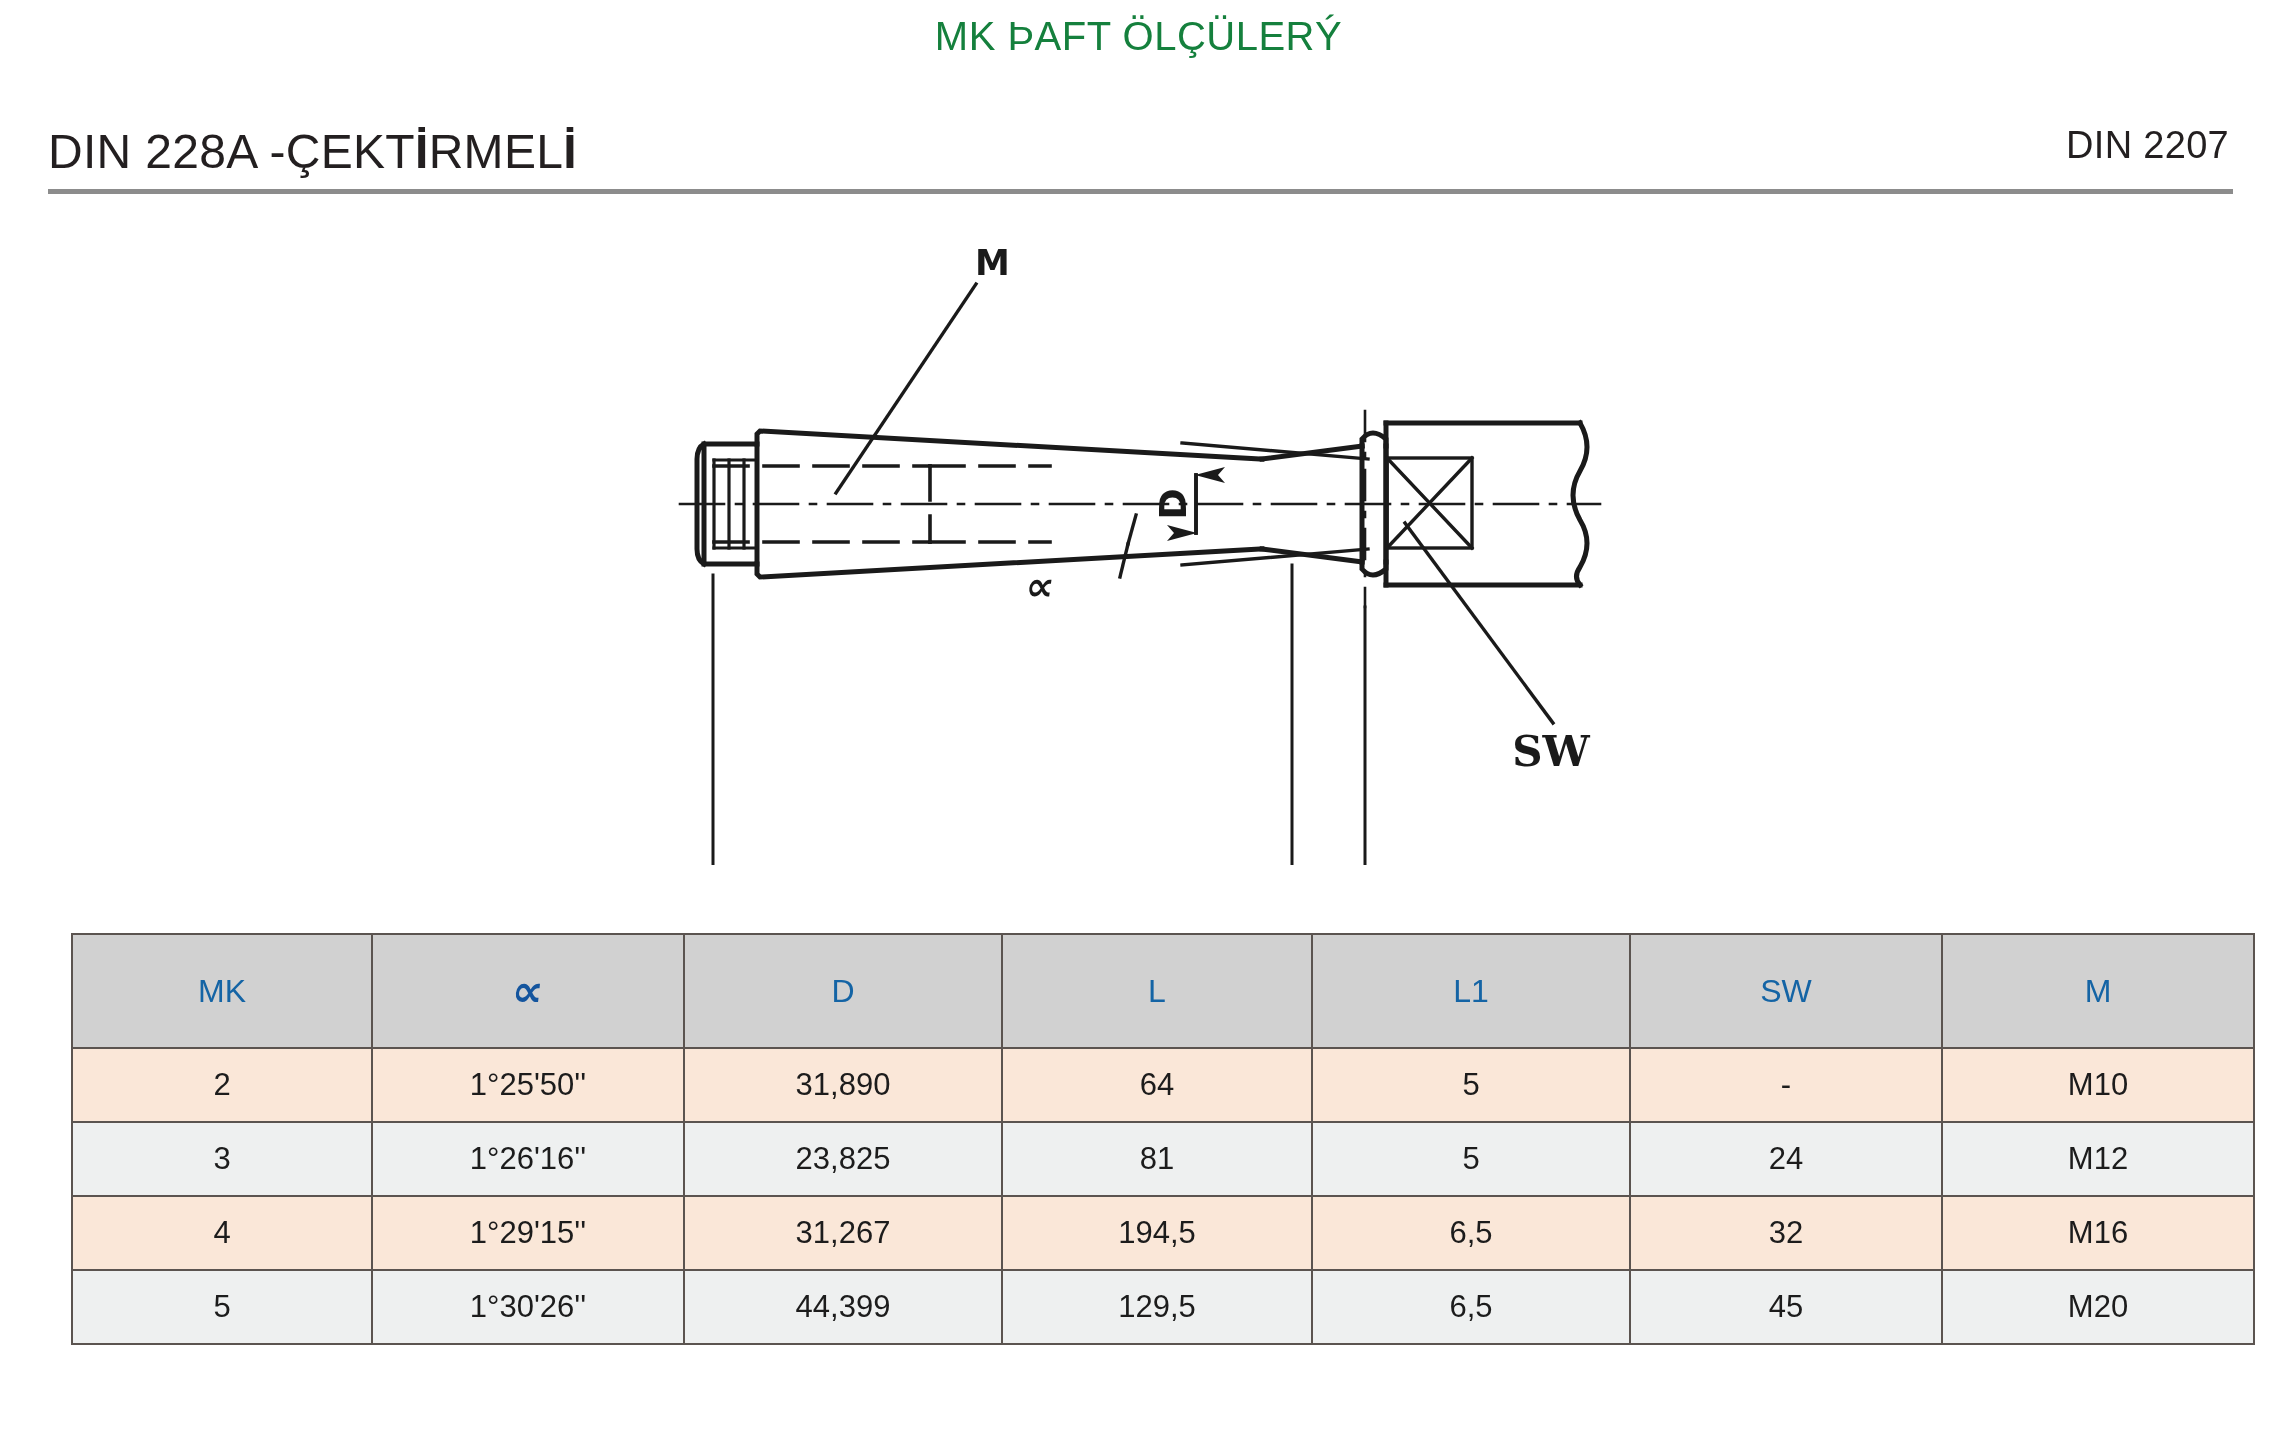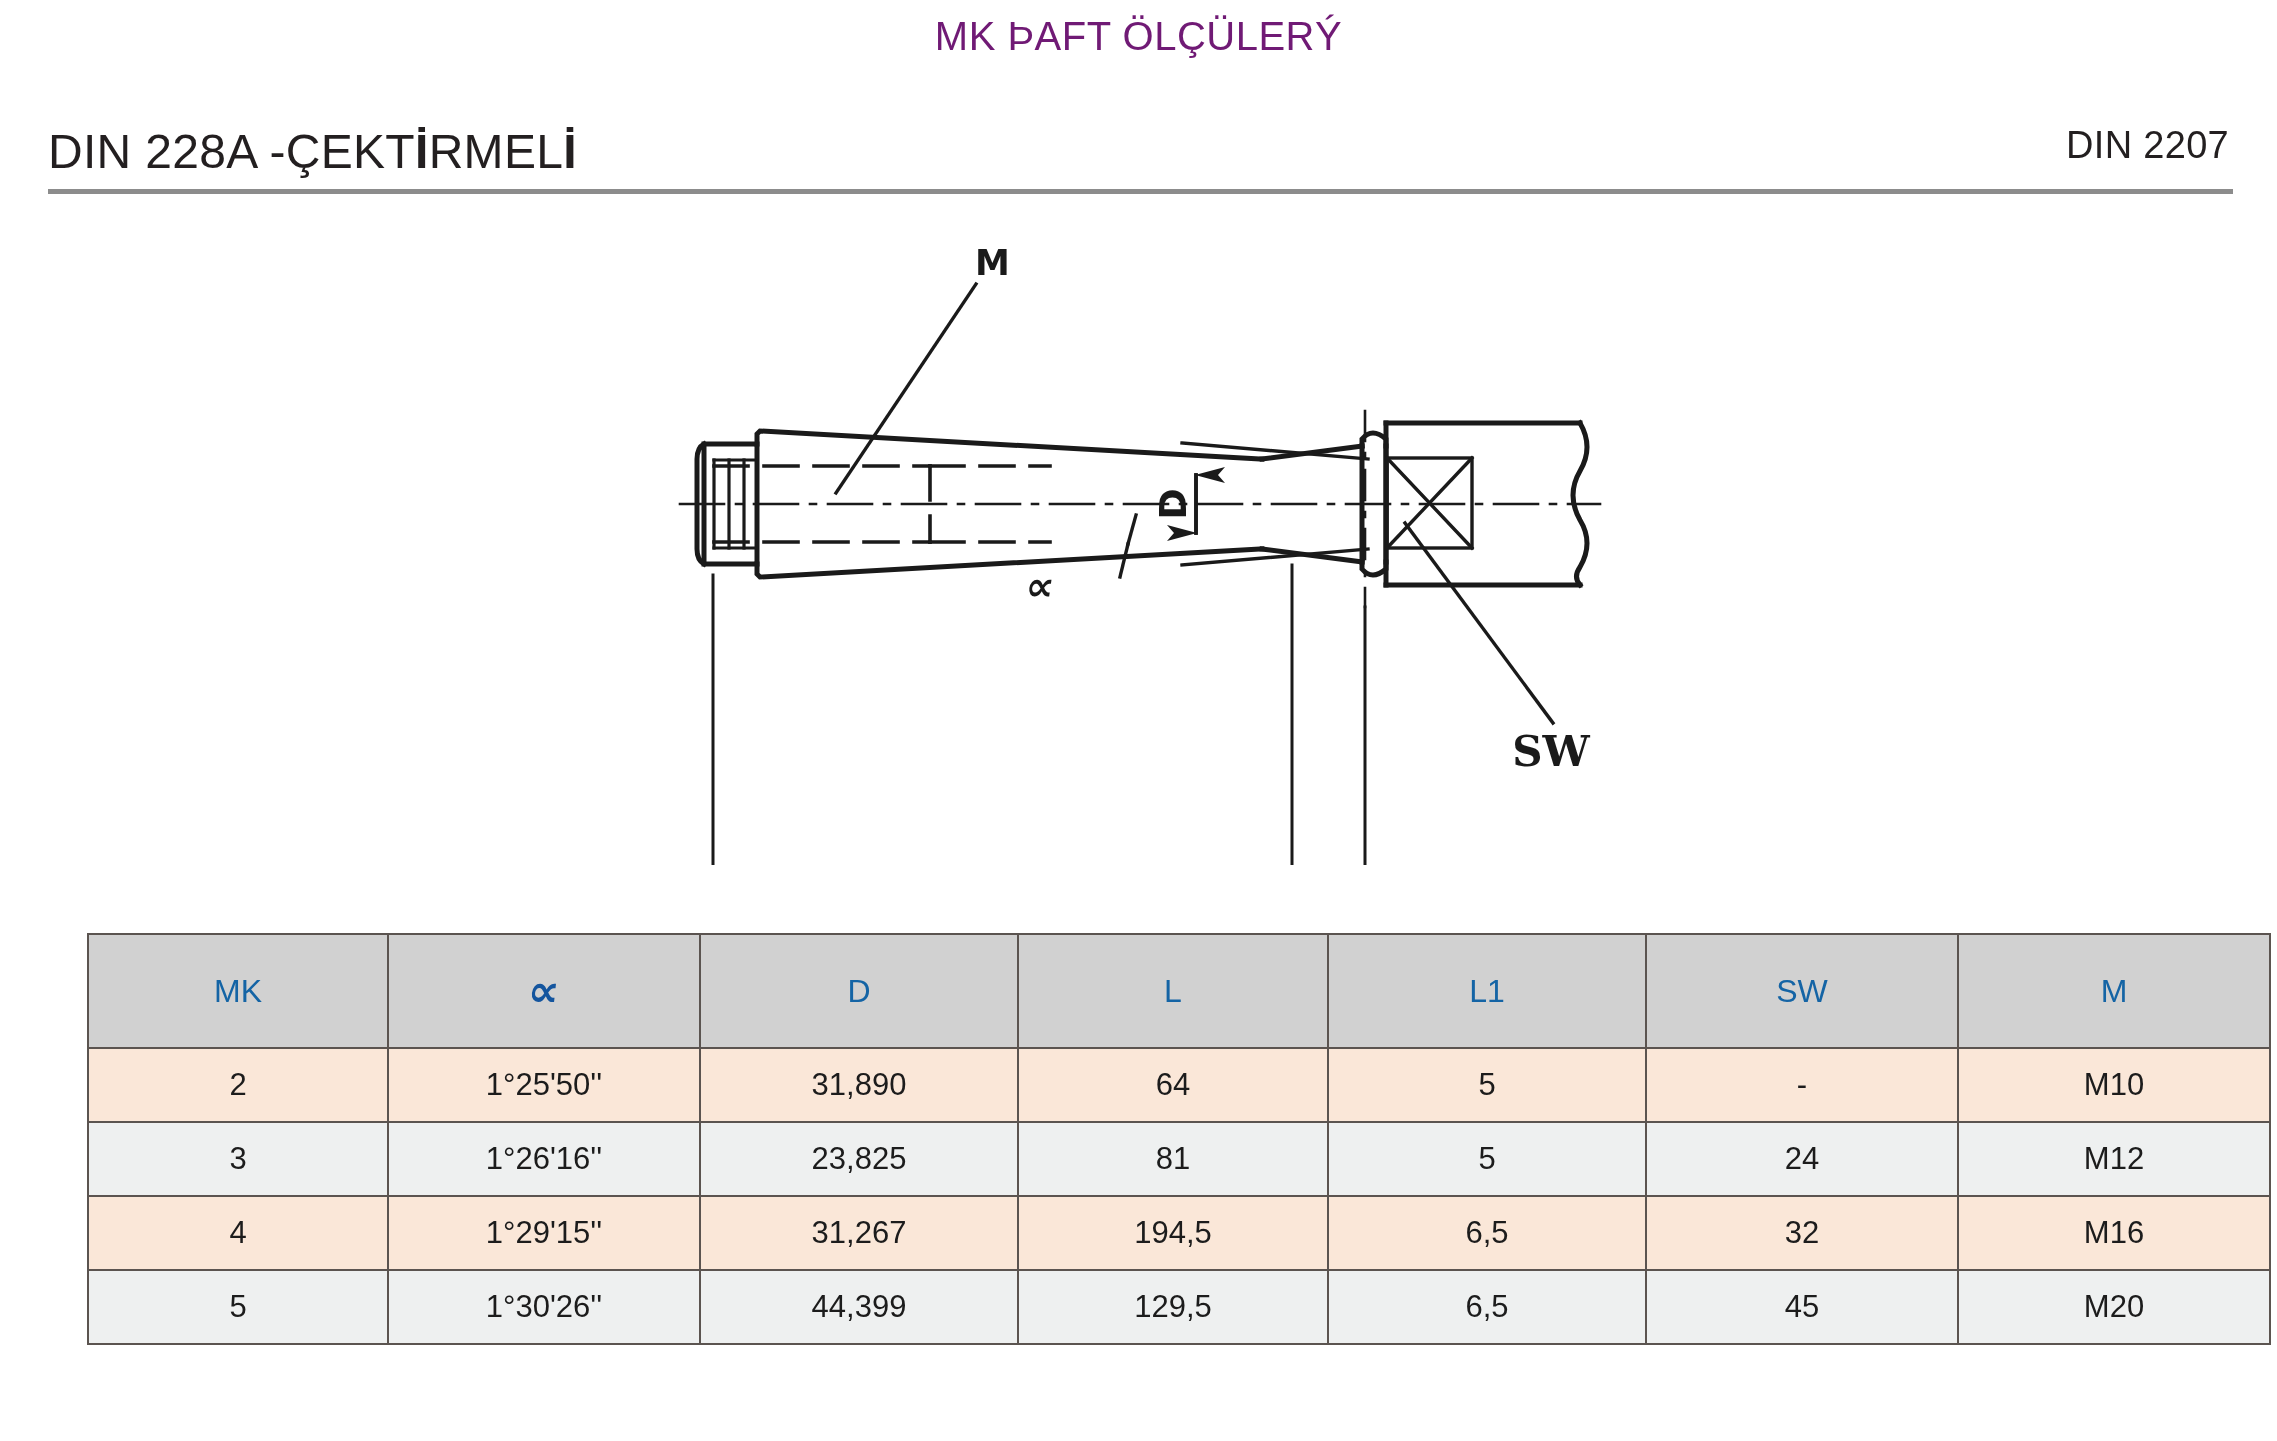--- a/index.html
+++ b/index.html
@@ -12,21 +12,21 @@
     position:relative;
   }
   .page{position:relative;width:2277px;height:1441px;}
 
   
   .doc-title{
     position:absolute;top:14px;left:0;width:2277px;
     text-align:center;
     font-size:40px;
     letter-spacing:.5px;
-    color:#701a75;
+    color:#15803d;
     font-weight:400;
   }
   .subheader{
     position:absolute;top:124px;left:48px;width:2181px;height:54px;
   }
   .subheader .left{
     position:absolute;left:0;top:0;
     font-size:48px;color:#231f20;letter-spacing:.3px;white-space:nowrap;
   }
   .subheader .left b{font-weight:700;}
@@ -40,21 +40,21 @@
   }
 
   
   .drawing{
     position:absolute;left:0;top:215px;width:2277px;height:650px;
   }
   .drawing svg{display:block;}
 
   
   .tbl-wrap{
-    position:absolute;left:60px;top:933px;width:2182px;padding-left:27px;
+    position:absolute;left:44px;top:933px;width:2182px;padding-left:27px;
   }
   table.spec{
     border-collapse:collapse;
     width:2182px;
     table-layout:fixed;
   }
   table.spec th, table.spec td{
     border:2px solid #5b5450;
     text-align:center;
     font-size:31px;

